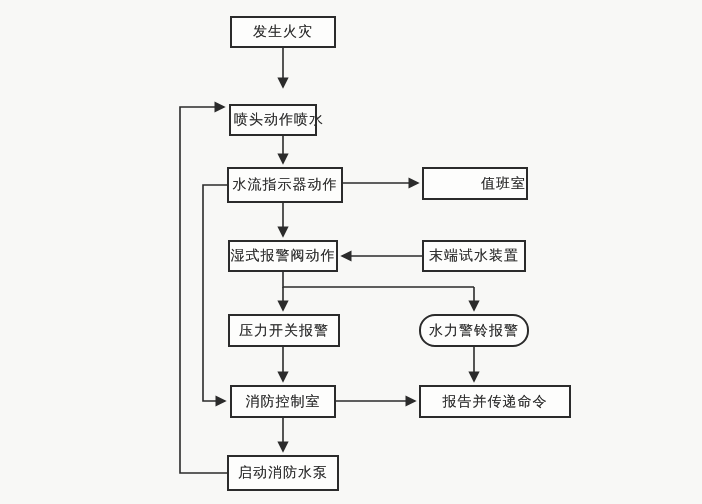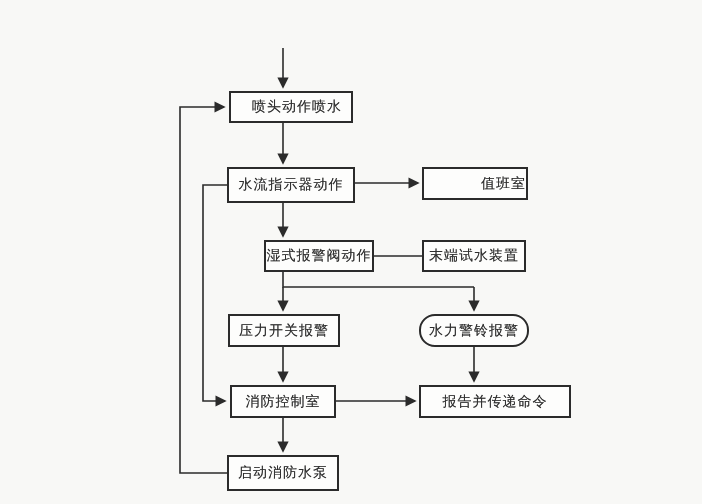--- a/index.html
+++ b/index.html
@@ -29,24 +29,24 @@
     color: #2e2e2e;
     display: flex;
     align-items: center;
     justify-content: center;
     font-size: 14px;
     letter-spacing: 1px;
     white-space: nowrap;
     text-shadow: 0 0 0.6px rgba(40,40,40,0.55);
   }
   .n-fire            { left:230px; top:16px;  width:106px; height:32px; }
-  .n-sprinkler       { left:229px; top:91px;  width:124px; height:32px;padding-left:12px; }
-  .n-flow-indicator  { left:227px; top:167px; width:128px; height:36px; }
+  .n-sprinkler       { left:229px; top:104px;  width:88px; height:32px;padding-left:12px; }
+  .n-flow-indicator  { left:227px; top:167px; width:116px; height:36px; }
   .n-duty-room       { left:422px; top:167px; width:106px; height:33px;justify-content:flex-end; }
-  .n-wet-valve       { left:228px; top:240px; width:110px; height:32px;margin-left:36px; }
+  .n-wet-valve       { left:228px; top:240px; width:110px; height:32px; }
   .n-end-test        { left:422px; top:240px; width:104px; height:32px;justify-content:center; }
   .n-pressure-switch { left:228px; top:314px; width:112px; height:33px; }
   .n-hydraulic-bell  { left:419px; top:314px; width:110px; height:33px;border-radius:16px; }
   .n-control-room    { left:230px; top:385px; width:106px; height:33px; }
   .n-report          { left:419px; top:385px; width:152px; height:33px;text-align:center; }
   .n-start-pump      { left:227px; top:455px; width:112px; height:36px; }
 </style>
 </head>
 <body>
 
@@ -81,20 +81,23 @@
       <path d="M336 401 H415" marker-end="url(#ah)"></path>
 
       <path d="M283 418 V451" marker-end="url(#ah)"></path>
 
       <path d="M227 473 H180 V107 H224" marker-end="url(#ah)"></path>
 
       <path d="M227 185 H203 V401 H225" marker-end="url(#ah)"></path>
     </g>
   </svg>
 
+  <div class="node n-fire">
+    <span>发生火灾</span>
+  </div>
 
   <div class="node n-sprinkler">
     <span>喷头动作喷水</span>
   </div>
 
   <div class="node n-flow-indicator">
     <span>水流指示器动作</span>
   </div>
 
   <div class="node n-duty-room">

